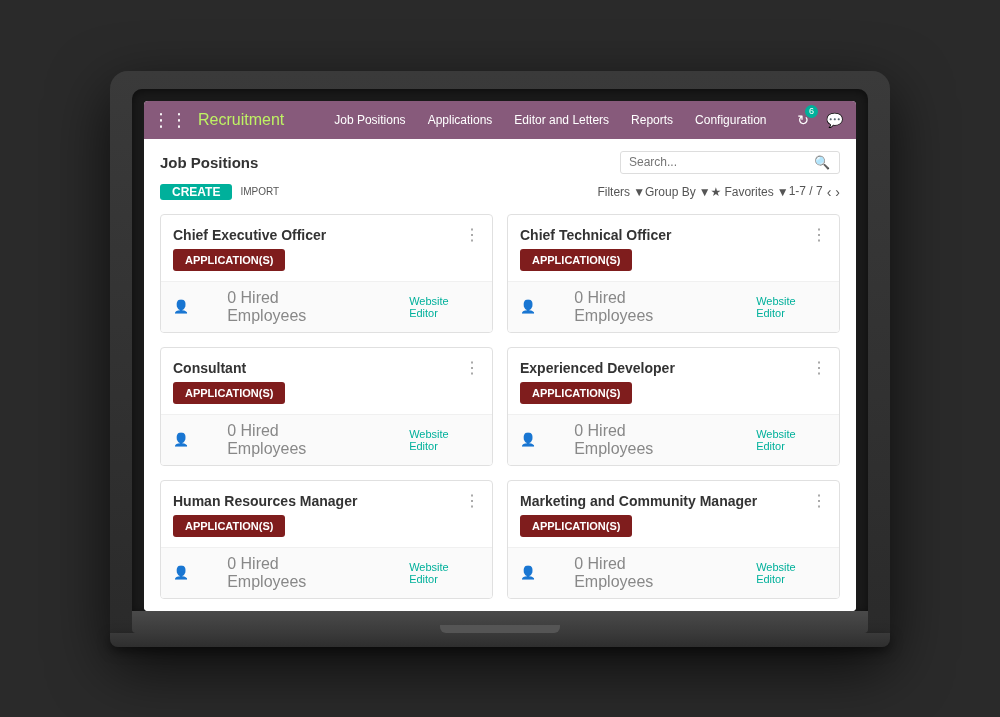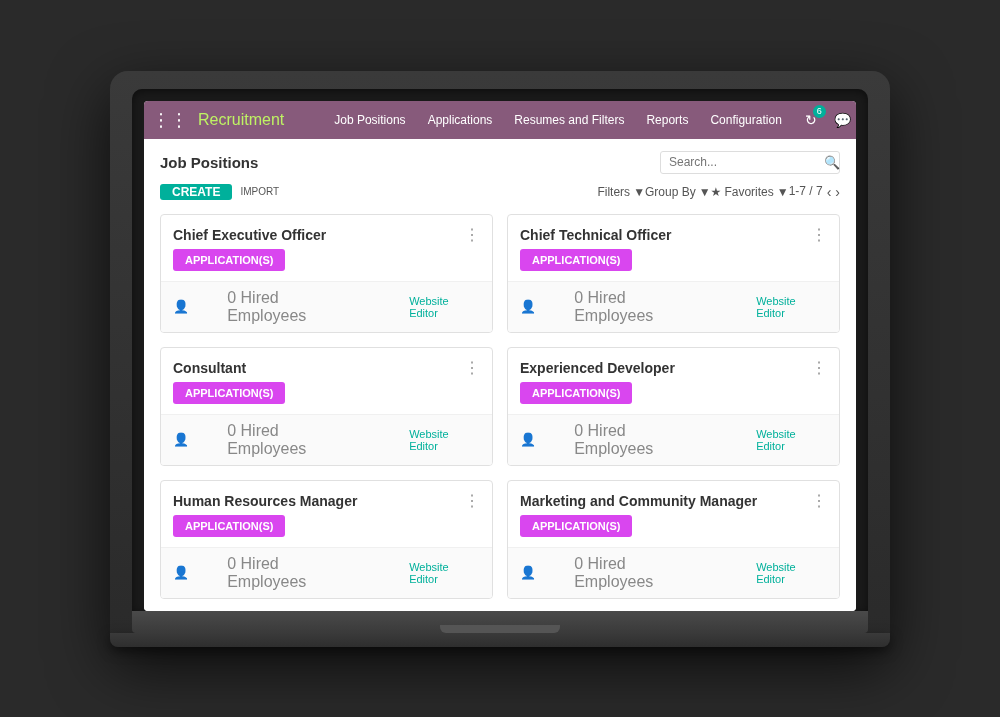--- a/index.html
+++ b/index.html
@@ -158,21 +158,21 @@
       font-weight: 600;
       color: #333;
     }
 
     .search-bar {
       display: flex;
       align-items: center;
       border: 1px solid #ddd;
       border-radius: 3px;
       padding: 3px 8px;
-      width: 180px;
+      width: 220px;
       background: white;
     }
 
     .search-input {
       border: none;
       outline: none;
       font-size: 12px;
       color: #999;
       flex: 1;
       background: transparent;
@@ -277,21 +277,21 @@
       cursor: pointer;
       font-size: 16px;
       line-height: 1;
     }
 
     .job-card-body {
       padding: 0 12px 10px 12px;
     }
 
     .btn-applications {
-      background: #d946ef;
+      background: #7f1d1d;
       color: white;
       border: none;
       padding: 5px 12px;
       border-radius: 3px;
       font-size: 11px;
       font-weight: bold;
       cursor: pointer;
     }
 
     .job-card-footer {
@@ -335,21 +335,21 @@
   <div class="laptop-screen-bezel">
     <div class="laptop-screen">
 
       <div class="topbar">
         <span class="topbar-grid-icon">⋮⋮</span>
         <span class="topbar-brand">Recruitment</span>
 
         <nav class="topbar-nav">
           <span class="topbar-nav-item">Job Positions</span>
           <span class="topbar-nav-item">Applications</span>
-          <span class="topbar-nav-item">Resumes and Filters</span>
+          <span class="topbar-nav-item">Editor and Letters</span>
           <span class="topbar-nav-item">Reports</span>
           <span class="topbar-nav-item">Configuration</span>
         </nav>
 
         <div class="topbar-actions">
           <div class="topbar-icon-btn">
             <span>↻</span>
             <span class="badge">6</span>
           </div>
           <div class="topbar-icon-btn">

